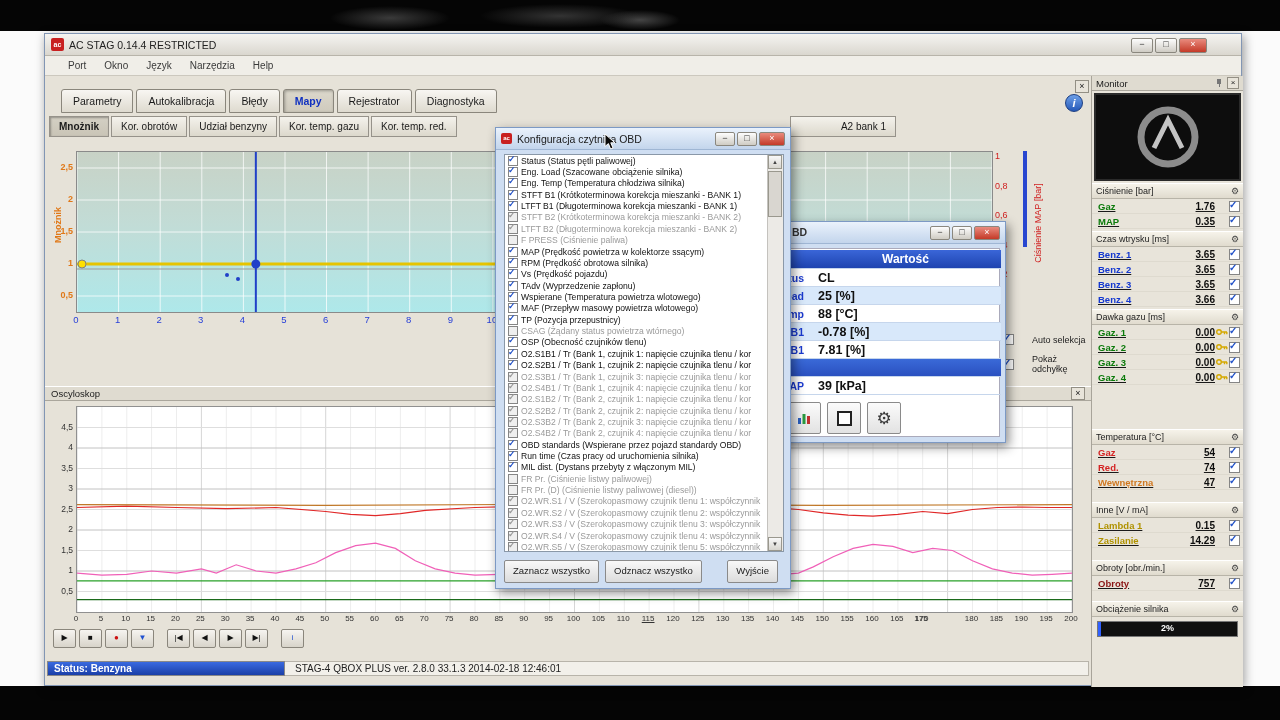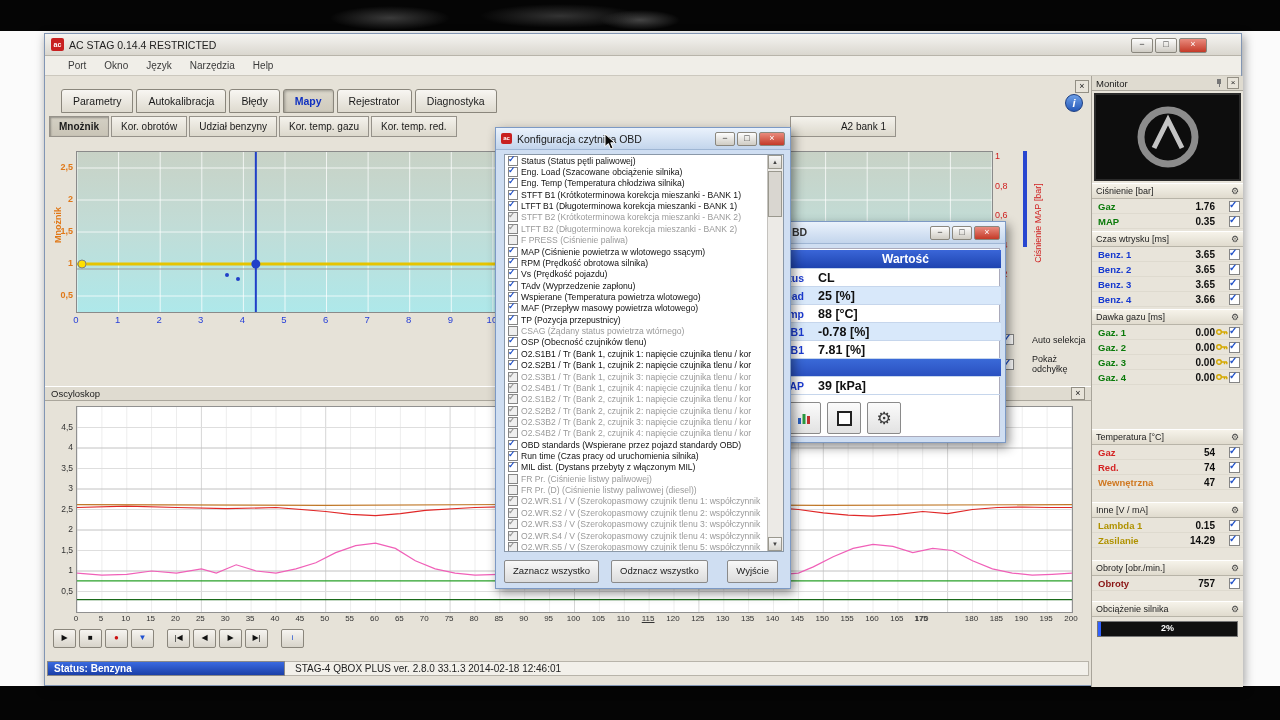--- a/index.html
+++ b/index.html
@@ -92,21 +92,21 @@
   #mon-title-bar .mini-x{width:10px;height:10px;line-height:9px;font-size:8px;}
   .pin{display:inline-block;width:8px;height:9px;position:relative;margin-left:auto;}
   .pin::before{content:"";position:absolute;left:2px;top:0;width:4px;height:5px;background:#777;}
   .pin::after{content:"";position:absolute;left:3.5px;top:5px;width:1px;height:3px;background:#777;}
   #mon-logo{height:84px;background:#0d0d0d;border:2px solid #2a2a2a;margin:2px;
     display:flex;align-items:center;justify-content:center;}
   .mon-hdr{height:14px;background:linear-gradient(#f6f3ea,#e0dbce);border-top:1px solid #fff;
     border-bottom:1px solid #b8b4a8;display:flex;align-items:center;padding:0 4px;font-size:9px;color:#222;}
   .mon-hdr .gear{margin-left:auto;font-size:9px;color:#444;}
   .mon-row{height:14px;display:flex;align-items:center;padding:0 3px 0 6px;font-size:9.5px;
-    border-bottom:1px solid #dedacf;}
+    border-bottom:1px solid #dedacf;text-decoration:underline;}
   .mon-lab{font-weight:bold;flex:1;white-space:nowrap;overflow:hidden;}
   .mon-val{width:34px;text-align:right;font-weight:bold;color:#0d0d0d;font-size:10px;}
   .keyslot{width:14px;display:flex;justify-content:center;}
   .prog-wrap{margin:4px 5px;height:14px;background:#101010;border:1px solid #777;position:relative;}
   .prog-fill{position:absolute;left:0;top:0;bottom:0;background:#3060ff;}
   .prog-lab{position:absolute;left:0;right:0;top:1px;text-align:center;color:#fff;font-size:9px;font-weight:bold;}
 
   
   .dlg{position:absolute;background:#cfdef2;border:1px solid #7c99c4;box-shadow:3px 4px 10px rgba(0,0,0,.45);box-sizing:border-box;}
   .dlg-title{height:21px;background:linear-gradient(#eaf2fc,#c3d5ec);border-bottom:1px solid #9fb6d4;
@@ -145,21 +145,21 @@
   .obd-item .cb.ck::after{font-size:9px;top:-3px;}
   .obd-lab{font-size:8.6px;white-space:nowrap;color:#111;}
   .obd-item.dis .obd-lab{color:#9a9a9a;}
   #cfg-sb{position:absolute;right:0;top:0;bottom:0;width:15px;background:#eceae6;border-left:1px solid #c4c2be;}
   .sb-btn{position:absolute;left:0;width:14px;height:14px;background:linear-gradient(#f8f8f8,#d8d6d0);
     border:1px solid #9a988e;font-size:6px;text-align:center;line-height:13px;color:#444;box-sizing:border-box;}
   #sb-up{top:0;}
   #sb-dn{bottom:0;}
   #sb-thumb{position:absolute;left:0;top:16px;width:14px;height:46px;background:#d9d6d0;
     border:1px solid #9a988e;box-sizing:border-box;}
-  #cfg-buttons{position:absolute;left:8px;right:8px;top:432px;display:flex;gap:12px;}
+  #cfg-buttons{position:absolute;left:8px;right:8px;top:432px;display:flex;gap:6px;}
   .cfg-btn{height:21px;background:linear-gradient(#f8f8f8,#dcdcdc);border:1px solid #8a8a8a;
     border-radius:2px;font-size:9.5px;text-align:center;line-height:19px;padding:0 8px;}
   .cfg-btn.exit{margin-left:auto;margin-right:4px;}
 
   #cursor{position:absolute;left:604px;top:133px;z-index:50;}
 </style>
 </head>
 <body>
 
 <div id="stage">
@@ -712,21 +712,21 @@
           <div class="obd-item dis">
             <span class="cb ck dis"></span>
             <span class="obd-lab">LTFT B2 (Długoterminowa korekcja mieszanki - BANK 2)</span>
           </div>
           <div class="obd-item dis">
             <span class="cb dis"></span>
             <span class="obd-lab">F PRESS (Ciśnienie paliwa)</span>
           </div>
           <div class="obd-item">
             <span class="cb ck"></span>
-            <span class="obd-lab">MAP (Ciśnienie powietrza w wlotowego ssącym)</span>
+            <span class="obd-lab">MAP (Prędkość powietrza w kolektorze ssącym)</span>
           </div>
           <div class="obd-item">
             <span class="cb ck"></span>
             <span class="obd-lab">RPM (Prędkość obrotowa silnika)</span>
           </div>
           <div class="obd-item">
             <span class="cb ck"></span>
             <span class="obd-lab">Vs (Prędkość pojazdu)</span>
           </div>
           <div class="obd-item">

